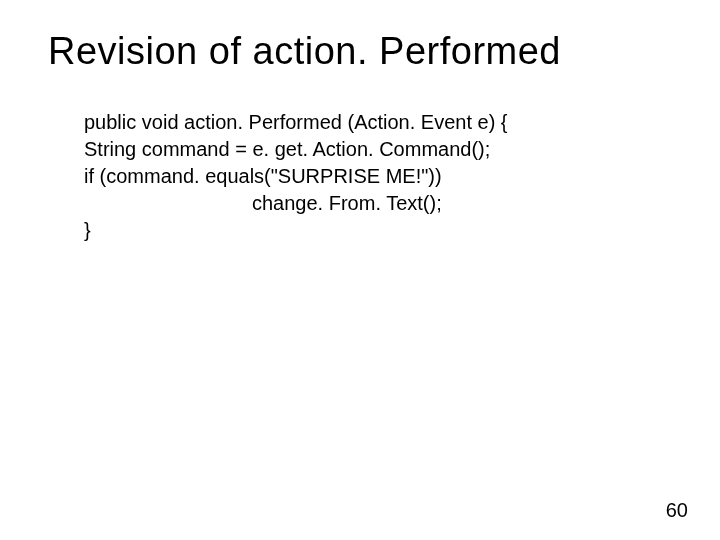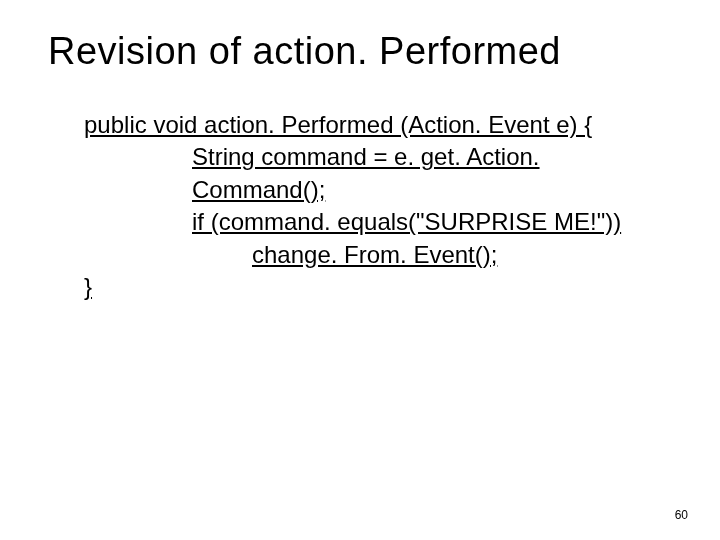--- a/index.html
+++ b/index.html
@@ -1,32 +1,32 @@
 <!DOCTYPE html>
 <html><head>
   <meta charset="utf-8">
   <style>
     * { box-sizing: border-box; margin: 0; padding: 0; }
     html, body { width: 720px; height: 540px; background: #fff; font-family: Arial, Helvetica, sans-serif; color: #000; }
     .slide { width: 720px; height: 540px; padding: 30px 48px 20px 48px; position: relative; }
     .title { font-size: 38px; font-weight: 400; letter-spacing: 0.5px; }
-    .body { margin-top: 36px; margin-left: 36px; font-size: 24px; line-height: 1.35; text-decoration: underline; }
+    .body { margin-top: 36px; margin-left: 36px; font-size: 20px; line-height: 1.35; }
     .sig   { }
-    .ind1  { margin-left: 108px; }
+    .ind1  { }
     .ind2  { margin-left: 168px; }
-    .page-num { position: absolute; right: 32px; bottom: 18px; font-size: 12px; }
+    .page-num { position: absolute; right: 32px; bottom: 18px; font-size: 20px; }
   </style>
 </head>
 <body>
 
 <div class="slide">
   <h1 class="title">Revision of action. Performed</h1>
 
   <div class="body">
     <div class="sig">public void action. Performed (Action. Event e) {</div>
     <div class="ind1">String command = e. get. Action. Command();</div>
     <div class="ind1">if (command. equals("SURPRISE ME!"))</div>
-    <div class="ind2">change. From. Event();</div>
+    <div class="ind2">change. From. Text();</div>
     <div class="sig">}</div>
   </div>
 
   <div class="page-num">60</div>
 </div>
 
 </body></html>

